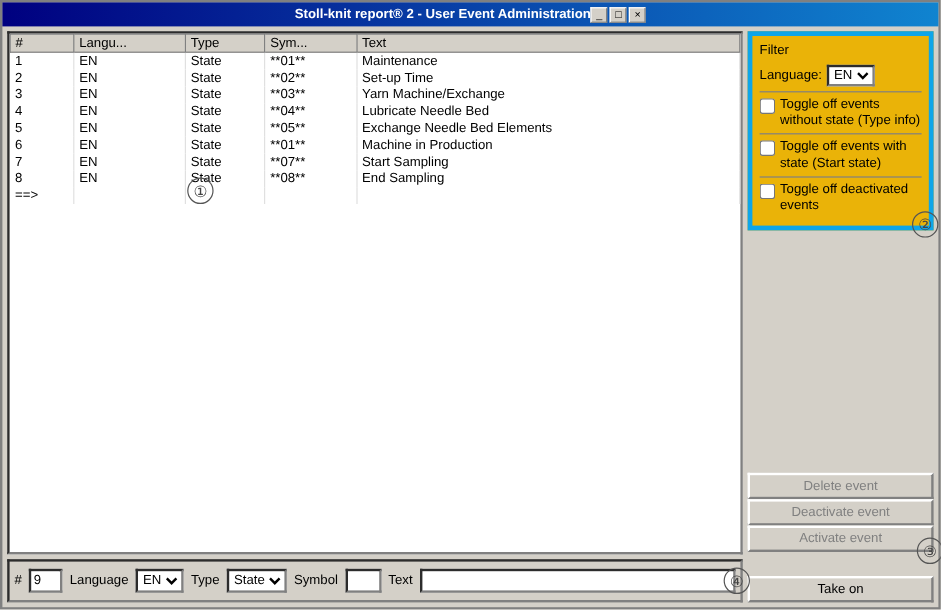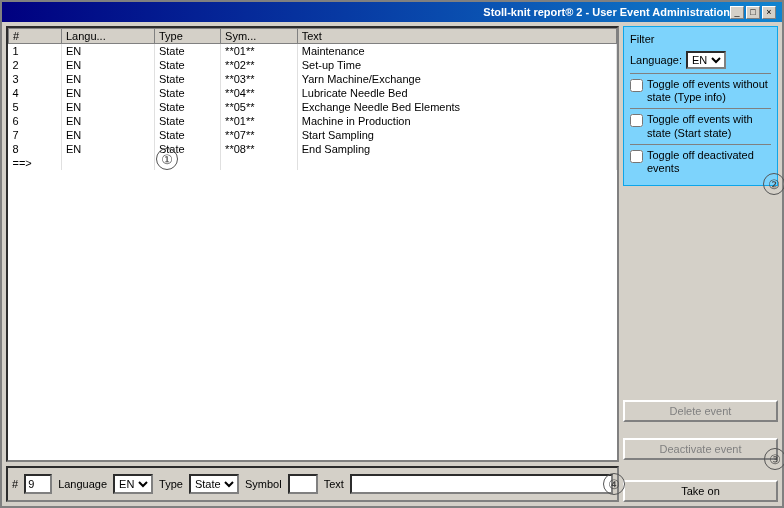--- a/index.html
+++ b/index.html
@@ -20,21 +20,21 @@
       display: flex;
       flex-direction: column;
     }
 
     .title-bar {
       background: linear-gradient(to right, #000080, #1084d0);
       color: white;
       padding: 3px 6px;
       display: flex;
       align-items: center;
-      justify-content: flex-end;
+      justify-content: center;
       height: 20px;
       flex-shrink: 0;
     }
 
     .title-bar-text {
       font-size: 11px;
       font-weight: bold;
     }
 
     .title-bar-controls {
@@ -154,22 +154,22 @@
     }
 
     .right-panel {
       width: 155px;
       display: flex;
       flex-direction: column;
       gap: 6px;
     }
 
     .filter-section {
-      background: #7dd3fc;
-      border: 1px solid #0ea5e9;
+      background: #eab308;
+      border: 4px solid #0ea5e9;
       padding: 6px;
     }
 
     .filter-title {
       font-size: 11px;
       margin-bottom: 6px;
     }
 
     .filter-row {
       display: flex;
@@ -209,21 +209,21 @@
 
     .divider {
       height: 1px;
       background: #808080;
       margin: 4px 0;
     }
 
     .action-buttons {
       display: flex;
       flex-direction: column;
-      gap: 16px;
+      gap: 0;
     }
 
     .win-btn {
       height: 22px;
       background: #d4d0c8;
       border: 2px solid;
       border-top-color: #ffffff;
       border-left-color: #ffffff;
       border-right-color: #808080;
       border-bottom-color: #808080;
@@ -411,20 +411,21 @@
         </div>
 
         <div class="annotation" style="right:-8px; bottom:-10px;">②</div>
       </div>
 
       <div class="spacer"></div>
 
       <div class="action-buttons" style="position:relative;">
         <button class="win-btn" disabled="">Delete event</button>
         <button class="win-btn" disabled="">Deactivate event</button>
+        <button class="win-btn" disabled="">Activate event</button>
 
         <div class="annotation" style="right:-8px; bottom:-10px;">③</div>
       </div>
 
       <div style="height:8px;"></div>
 
       <div class="bottom-buttons">
         <button class="win-btn">Take on</button>
       </div>
     </div>

